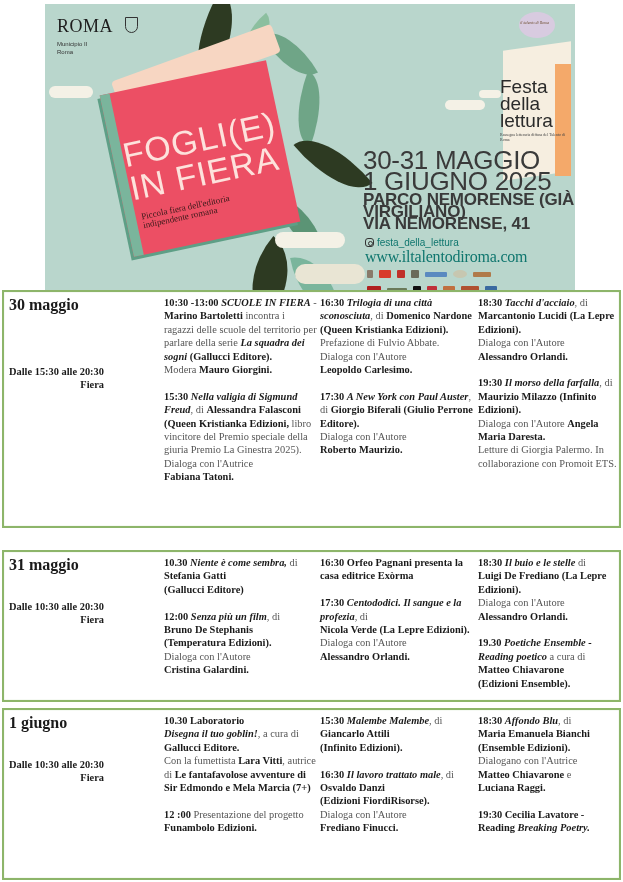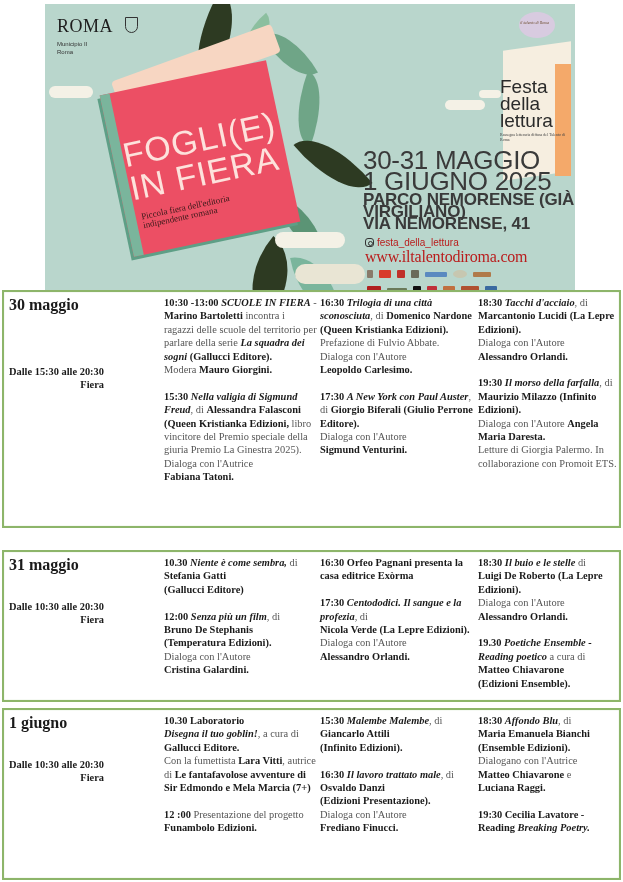--- a/index.html
+++ b/index.html
@@ -41,21 +41,21 @@
   .festa-logo { position: absolute; right: 20px; top: 8px; width: 36px; height: 26px; border-radius: 50%; background: #d8cbe0; }
   .festa-logo-text { position: absolute; right: 26px; top: 16px; font-size: 7px; color: #6b4a2a; font-style: italic; }
   .festa-book { position: absolute; right: 4px; top: 42px; width: 68px; height: 130px; background: #f6eee0; transform: skewY(-8deg); }
   .festa-book-spine { position: absolute; right: 4px; top: 60px; width: 16px; height: 112px; background: #f4a96a; }
   .festa-title { position: absolute; left: 455px; top: 74px; font-family: "Liberation Sans", sans-serif; font-size: 19px; line-height: 17px; color: #2a2a2a; font-weight: normal; width: 80px; }
   .festa-sub { position: absolute; left: 455px; top: 128px; font-size: 4px; line-height: 5px; color: #444; width: 70px; }
 
   .dates { position: absolute; left: 318px; top: 146px; font-family: "Liberation Sans", sans-serif; color: #3a3a3a; }
   .dates .d1 { font-size: 26px; line-height: 21px; letter-spacing: -0.3px; }
   .dates .d2 { font-size: 17px; line-height: 12px; margin-top: 2px; letter-spacing: -0.2px; font-weight: bold; }
-  .social { position: absolute; left: 320px; top: 233px; font-family: "Liberation Sans", sans-serif; color: #b91c1c; }
+  .social { position: absolute; left: 320px; top: 233px; font-family: "Liberation Sans", sans-serif; color: #0f766e; }
   .social .ig { font-size: 10px; display: flex; align-items: center; gap: 3px; }
   .ig-icon { width: 9px; height: 9px; border: 1.3px solid #333; border-radius: 3px; position: relative; }
   .ig-icon::after { content: ""; position: absolute; left: 2px; top: 2px; width: 3px; height: 3px; border: 1px solid #333; border-radius: 50%; }
   .social .web { font-family: "Liberation Serif", serif; font-size: 16px; letter-spacing: -0.2px; text-align: center; }
   .sponsors { position: absolute; left: 322px; top: 266px; display: flex; gap: 6px; align-items: center; }
   .sponsors.row2 { top: 282px; }
   .sp { height: 8px; border-radius: 1px; }
 
   
   .day {
@@ -181,21 +181,21 @@
       <b>16:30</b> <i>Trilogia di una città sconosciuta</i><span class="plain">, di </span><b>Domenico Nardone</b>
       <b>(Queen Kristianka Edizioni).</b><br>
       <span class="plain">Prefazione di Fulvio Abbate.</span><br>
       <span class="plain">Dialoga con l'Autore</span><br>
       <b>Leopoldo Carlesimo.</b>
     </div>
     <div class="ev">
       <b>17:30</b> <i>A New York con Paul Auster</i><span class="plain">, di </span><b>Giorgio Biferali</b>
       <b>(Giulio Perrone Editore).</b><br>
       <span class="plain">Dialoga con l'Autore</span><br>
-      <b>Sigmund Venturini.</b>
+      <b>Roberto Maurizio.</b>
     </div>
   </div>
 
   <div class="day-col c3">
     <div class="ev">
       <b>18:30</b> <i>Tacchi d'acciaio</i><span class="plain">, di </span><b>Marcantonio Lucidi</b>
       <b>(La Lepre Edizioni).</b><br>
       <span class="plain">Dialoga con l'Autore</span><br>
       <b>Alessandro Orlandi.</b>
     </div>
@@ -239,21 +239,21 @@
       <b>17:30</b> <i>Centododici. Il sangue e la profezia</i><span class="plain">, di </span><br>
       <b>Nicola Verde</b> <b>(La Lepre Edizioni).</b><br>
       <span class="plain">Dialoga con l'Autore</span><br>
       <b>Alessandro Orlandi.</b>
     </div>
   </div>
 
   <div class="day-col c3">
     <div class="ev">
       <b>18:30</b> <i>Il buio e le stelle</i><span class="plain"> di </span><br>
-      <b>Luigi De Roberto</b> <b>(La Lepre Edizioni).</b><br>
+      <b>Luigi De Frediano</b> <b>(La Lepre Edizioni).</b><br>
       <span class="plain">Dialoga con l'Autore</span><br>
       <b>Alessandro Orlandi.</b>
     </div>
     <div class="ev">
       <b>19.30</b> <i>Poetiche Ensemble - Reading poetico</i><span class="plain"> a cura di </span><br>
       <b>Matteo Chiavarone</b><br>
       <b>(Edizioni Ensemble).</b>
     </div>
   </div>
 </div>
@@ -278,21 +278,21 @@
     </div>
   </div>
 
   <div class="day-col c2">
     <div class="ev">
       <b>15:30</b> <i>Malembe Malembe</i><span class="plain">, di </span><b>Giancarlo Attili</b><br>
       <b>(Infinito Edizioni).</b>
     </div>
     <div class="ev">
       <b>16:30</b> <i>Il lavoro trattato male</i><span class="plain">, di </span><b>Osvaldo Danzi</b><br>
-      <b>(Edizioni Presentazione).</b><br>
+      <b>(Edizioni FiordiRisorse).</b><br>
       <span class="plain">Dialoga con l'Autore</span><br>
       <b>Frediano Finucci.</b>
     </div>
   </div>
 
   <div class="day-col c3">
     <div class="ev">
       <b>18:30</b> <i>Affondo Blu</i><span class="plain">, di </span><br>
       <b>Maria Emanuela Bianchi</b><br>
       <b>(Ensemble Edizioni).</b><br>

